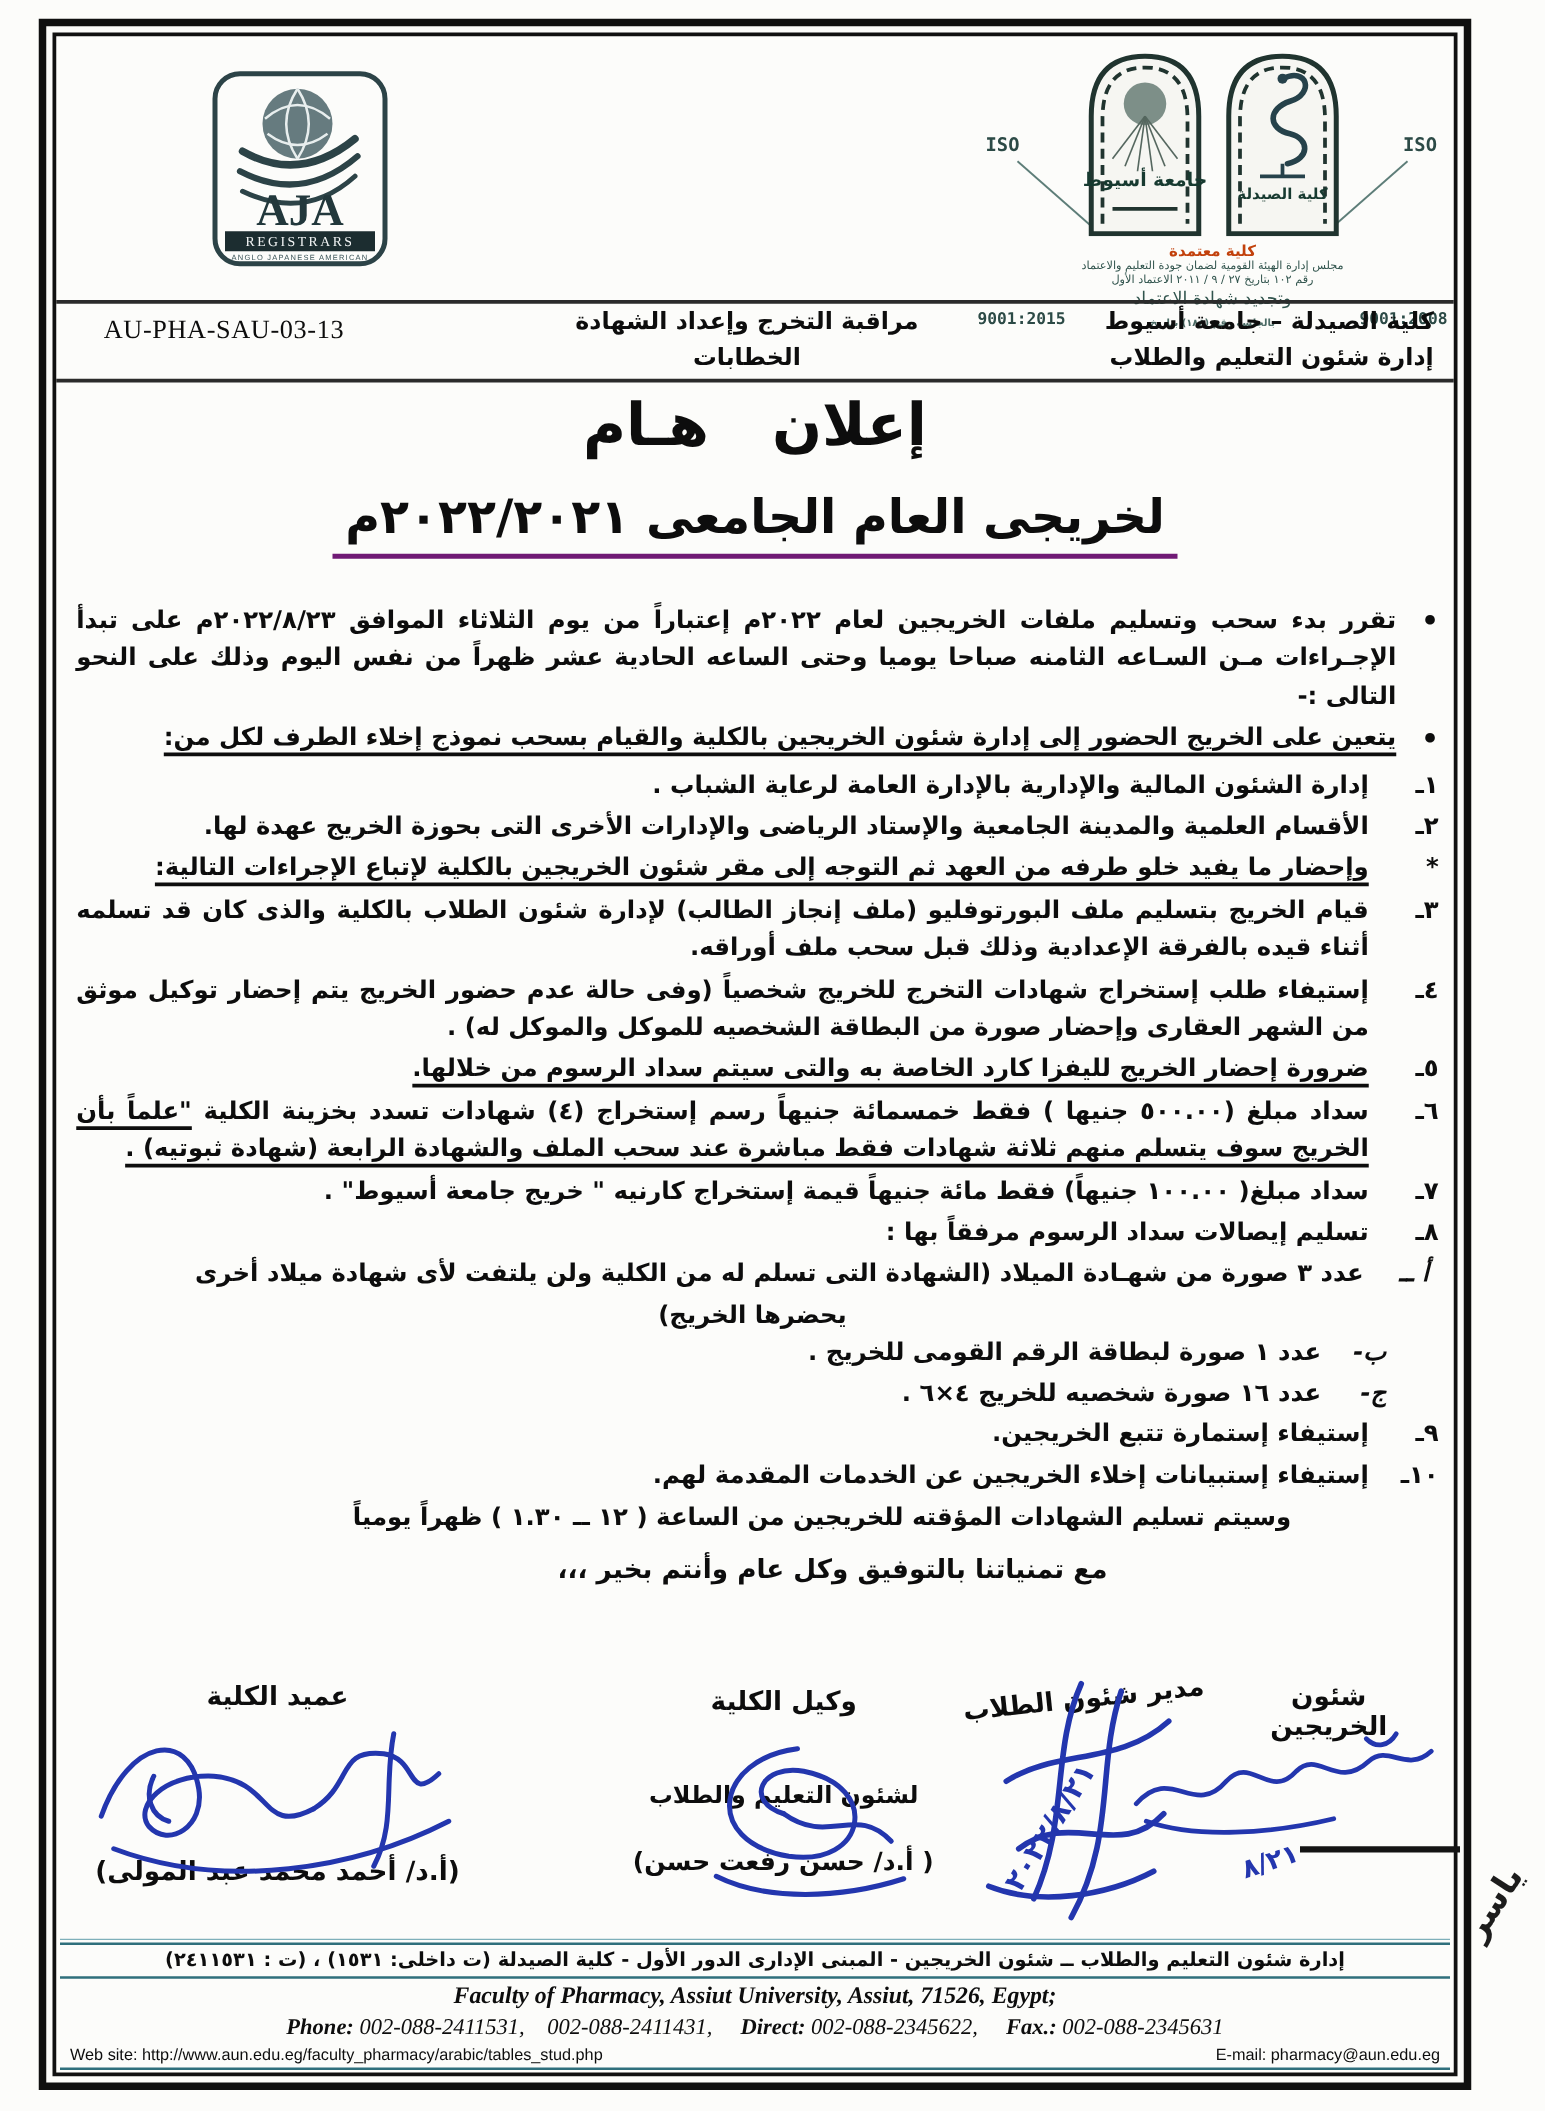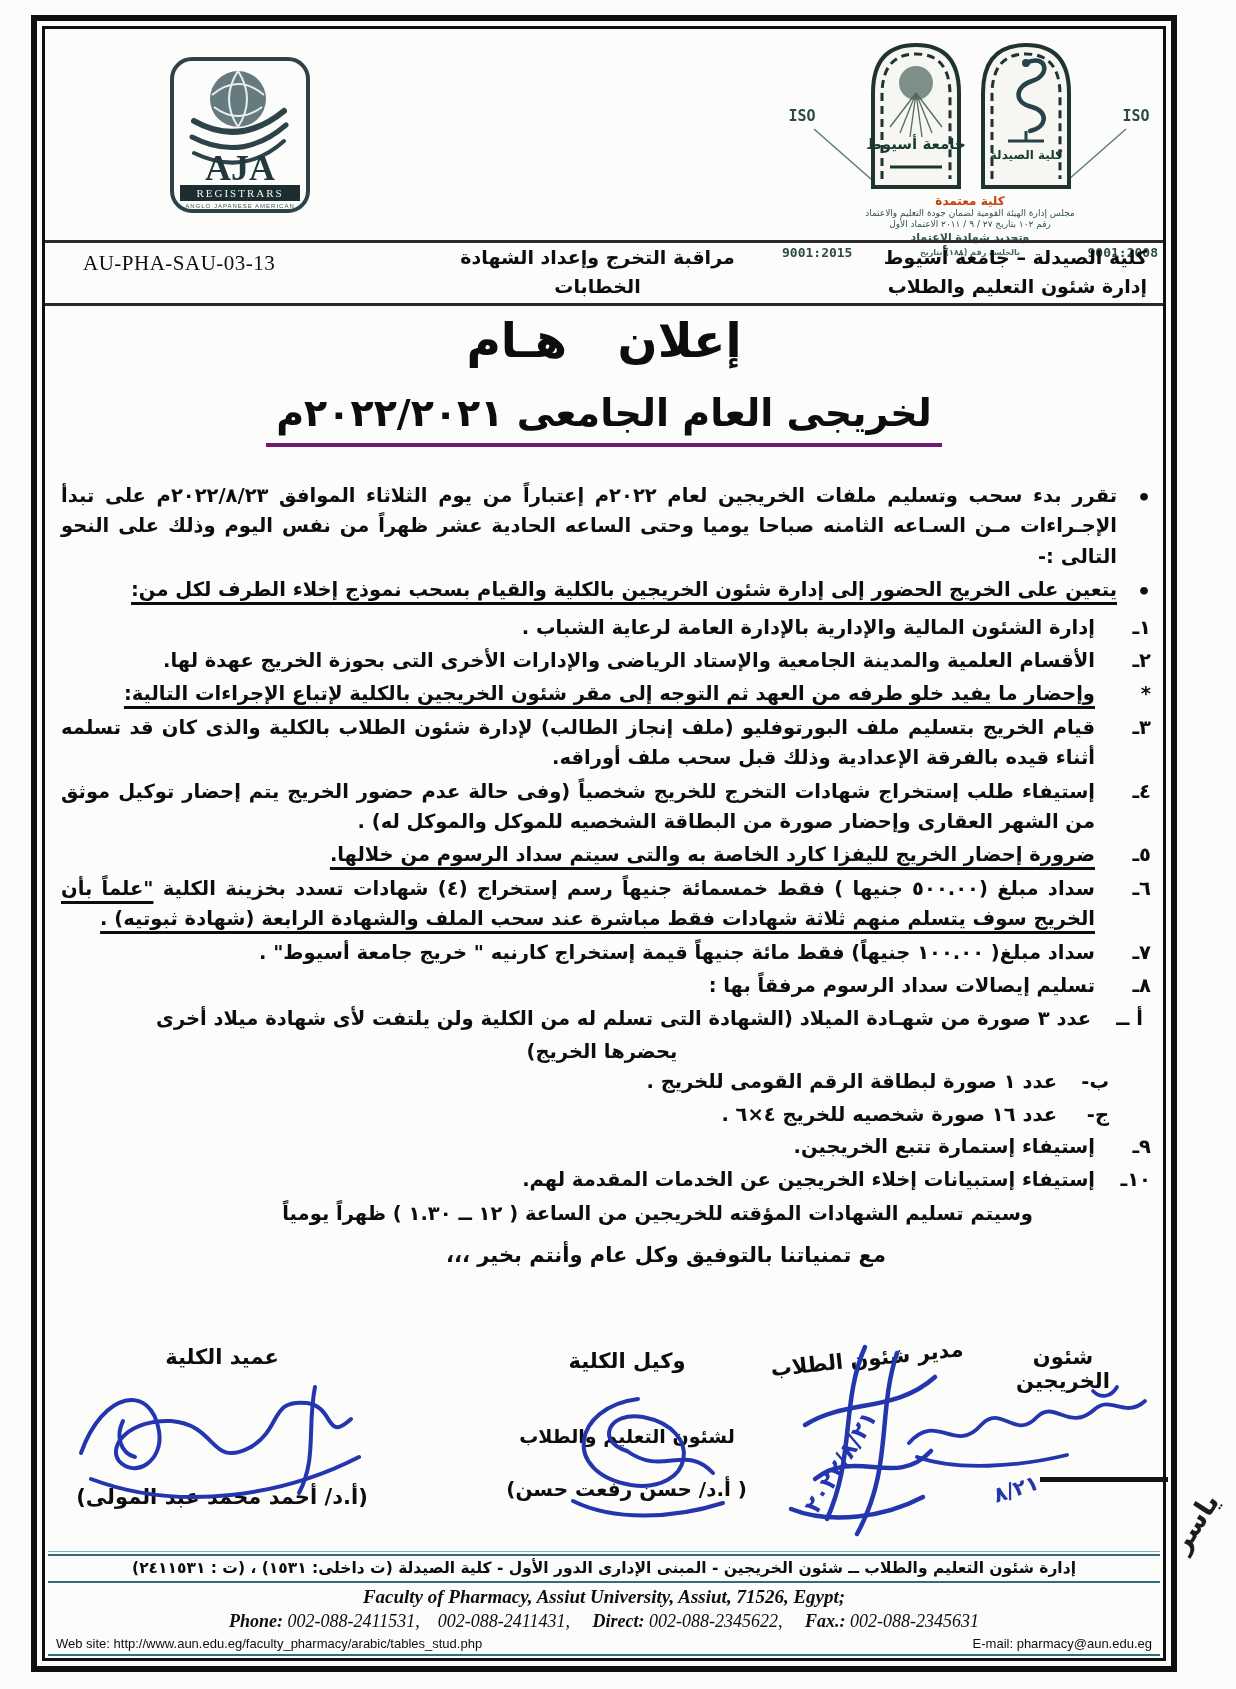--- a/index.html
+++ b/index.html
@@ -7,22 +7,22 @@
         font-family:"DejaVu Sans",sans-serif;color:#0d0d0d;}
   .frame{position:absolute;left:31px;top:15px;width:1134px;height:1645px;border:6px solid #101010;}
   .inner{position:absolute;left:5px;top:5px;right:5px;bottom:5px;border:3px solid #101010;}
   .content{position:absolute;inset:0;}
 
   
   .aja{position:absolute;left:105px;top:26px;width:180px;height:160px;}
   .isoblock{position:absolute;left:735px;top:10px;width:380px;height:220px;text-align:center;}
   .cert1{font-size:12px;font-weight:bold;margin-top:1px;direction:rtl;color:#c2410c;}
   .cert2,.cert3{font-size:9px;direction:rtl;color:#31544d;line-height:1.25;}
-  .cert4{font-size:11px;font-weight:bold;direction:rtl;color:#31544d;}
-  .isonums{display:flex;direction:ltr;justify-content:space-between;align-items:center;
+  .cert4{font-size:14px;font-weight:normal;direction:rtl;color:#31544d;}
+  .isonums{display:flex;direction:ltr;justify-content:space-between;align-items:flex-end;
            font-family:"DejaVu Sans Mono",monospace;font-size:13px;font-weight:bold;
            color:#2c4a46;padding:0 2px;margin-top:1px;}
   .isonums .mid{font-size:8px;font-family:"DejaVu Sans",sans-serif;color:#4a6a64;direction:rtl;}
 
   
   .rule{position:absolute;left:0;right:0;height:3px;background:#2b2b2b;}
   .hdr{position:absolute;left:0;right:0;top:214px;height:60px;display:flex;direction:ltr;}
   .hdr .c1{width:31%;padding:8px 0 0 38px;font-family:"Liberation Serif",serif;
            font-size:21px;letter-spacing:.5px;}
   .hdr .c2{width:36%;text-align:center;direction:rtl;font-weight:bold;font-size:19px;line-height:1.5;}
@@ -40,21 +40,21 @@
   .body{position:absolute;top:452px;right:12px;left:16px;direction:rtl;font-weight:bold;
         font-size:19.5px;line-height:1.56;text-align:justify;}
   .par{display:flex;margin-bottom:3px;}
   .par .mark{flex:none;width:34px;font-size:22px;}
   .item{display:flex;margin-bottom:3px;}
   .item .num{flex:none;width:56px;}
   .item .txt{flex:1;}
   .u{text-decoration:underline;text-decoration-thickness:2.5px;text-underline-offset:6px;}
   .subs{padding-right:8px;}
   .sub{display:flex;margin-bottom:2px;}
-  .sub .smark{flex:none;width:52px;}
+  .sub .smark{flex:none;width:52px;font-style:italic;}
   .sub.deep{padding-right:34px;}
   .center-line{text-align:center;}
   .close1{padding-right:118px;margin-top:2px;}
   .close2{text-align:center;font-size:21px;margin-top:10px;padding-left:120px;}
 
   
   .sigtitle{font-weight:bold;font-size:21px;direction:rtl;text-align:center;}
   .grad-col{position:absolute;top:1316px;right:20px;width:160px;}
   .dir-col{position:absolute;top:1318px;right:196px;width:200px;transform:rotate(-6deg);}
   .vice-col{position:absolute;top:1320px;left:462px;width:240px;text-align:center;}

